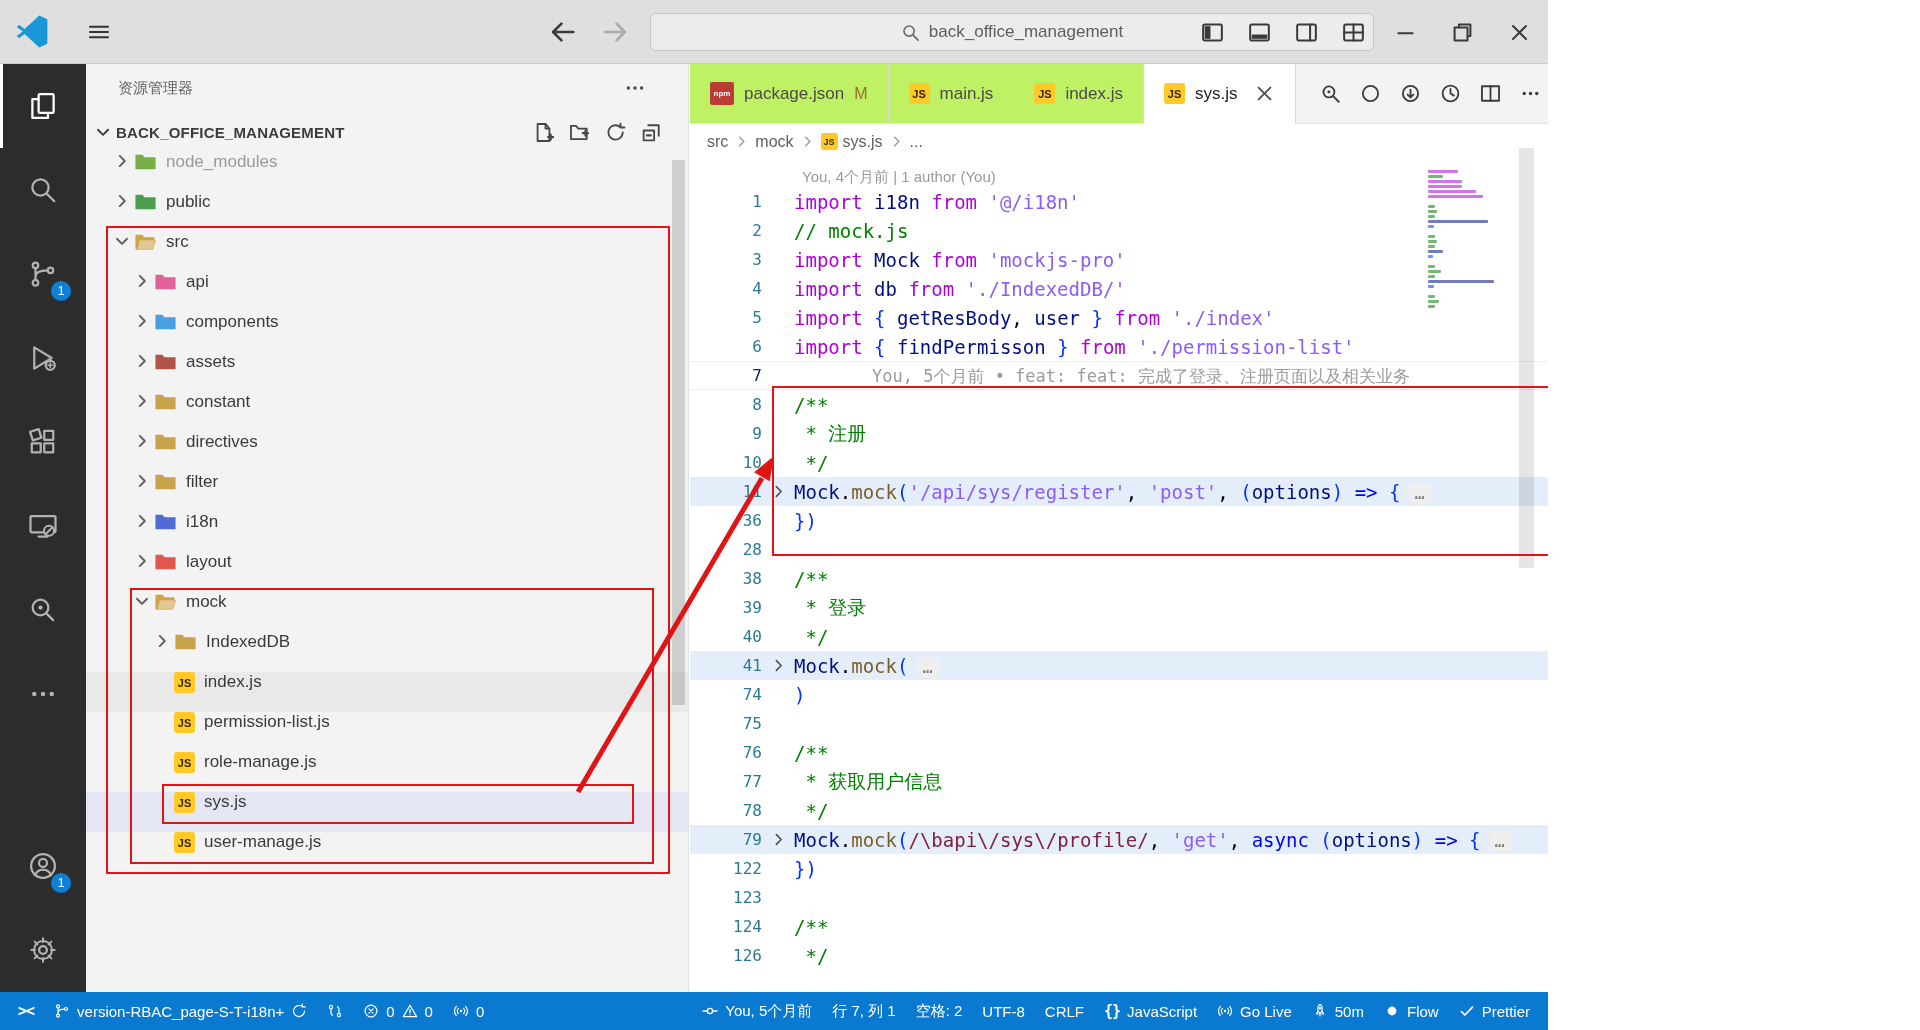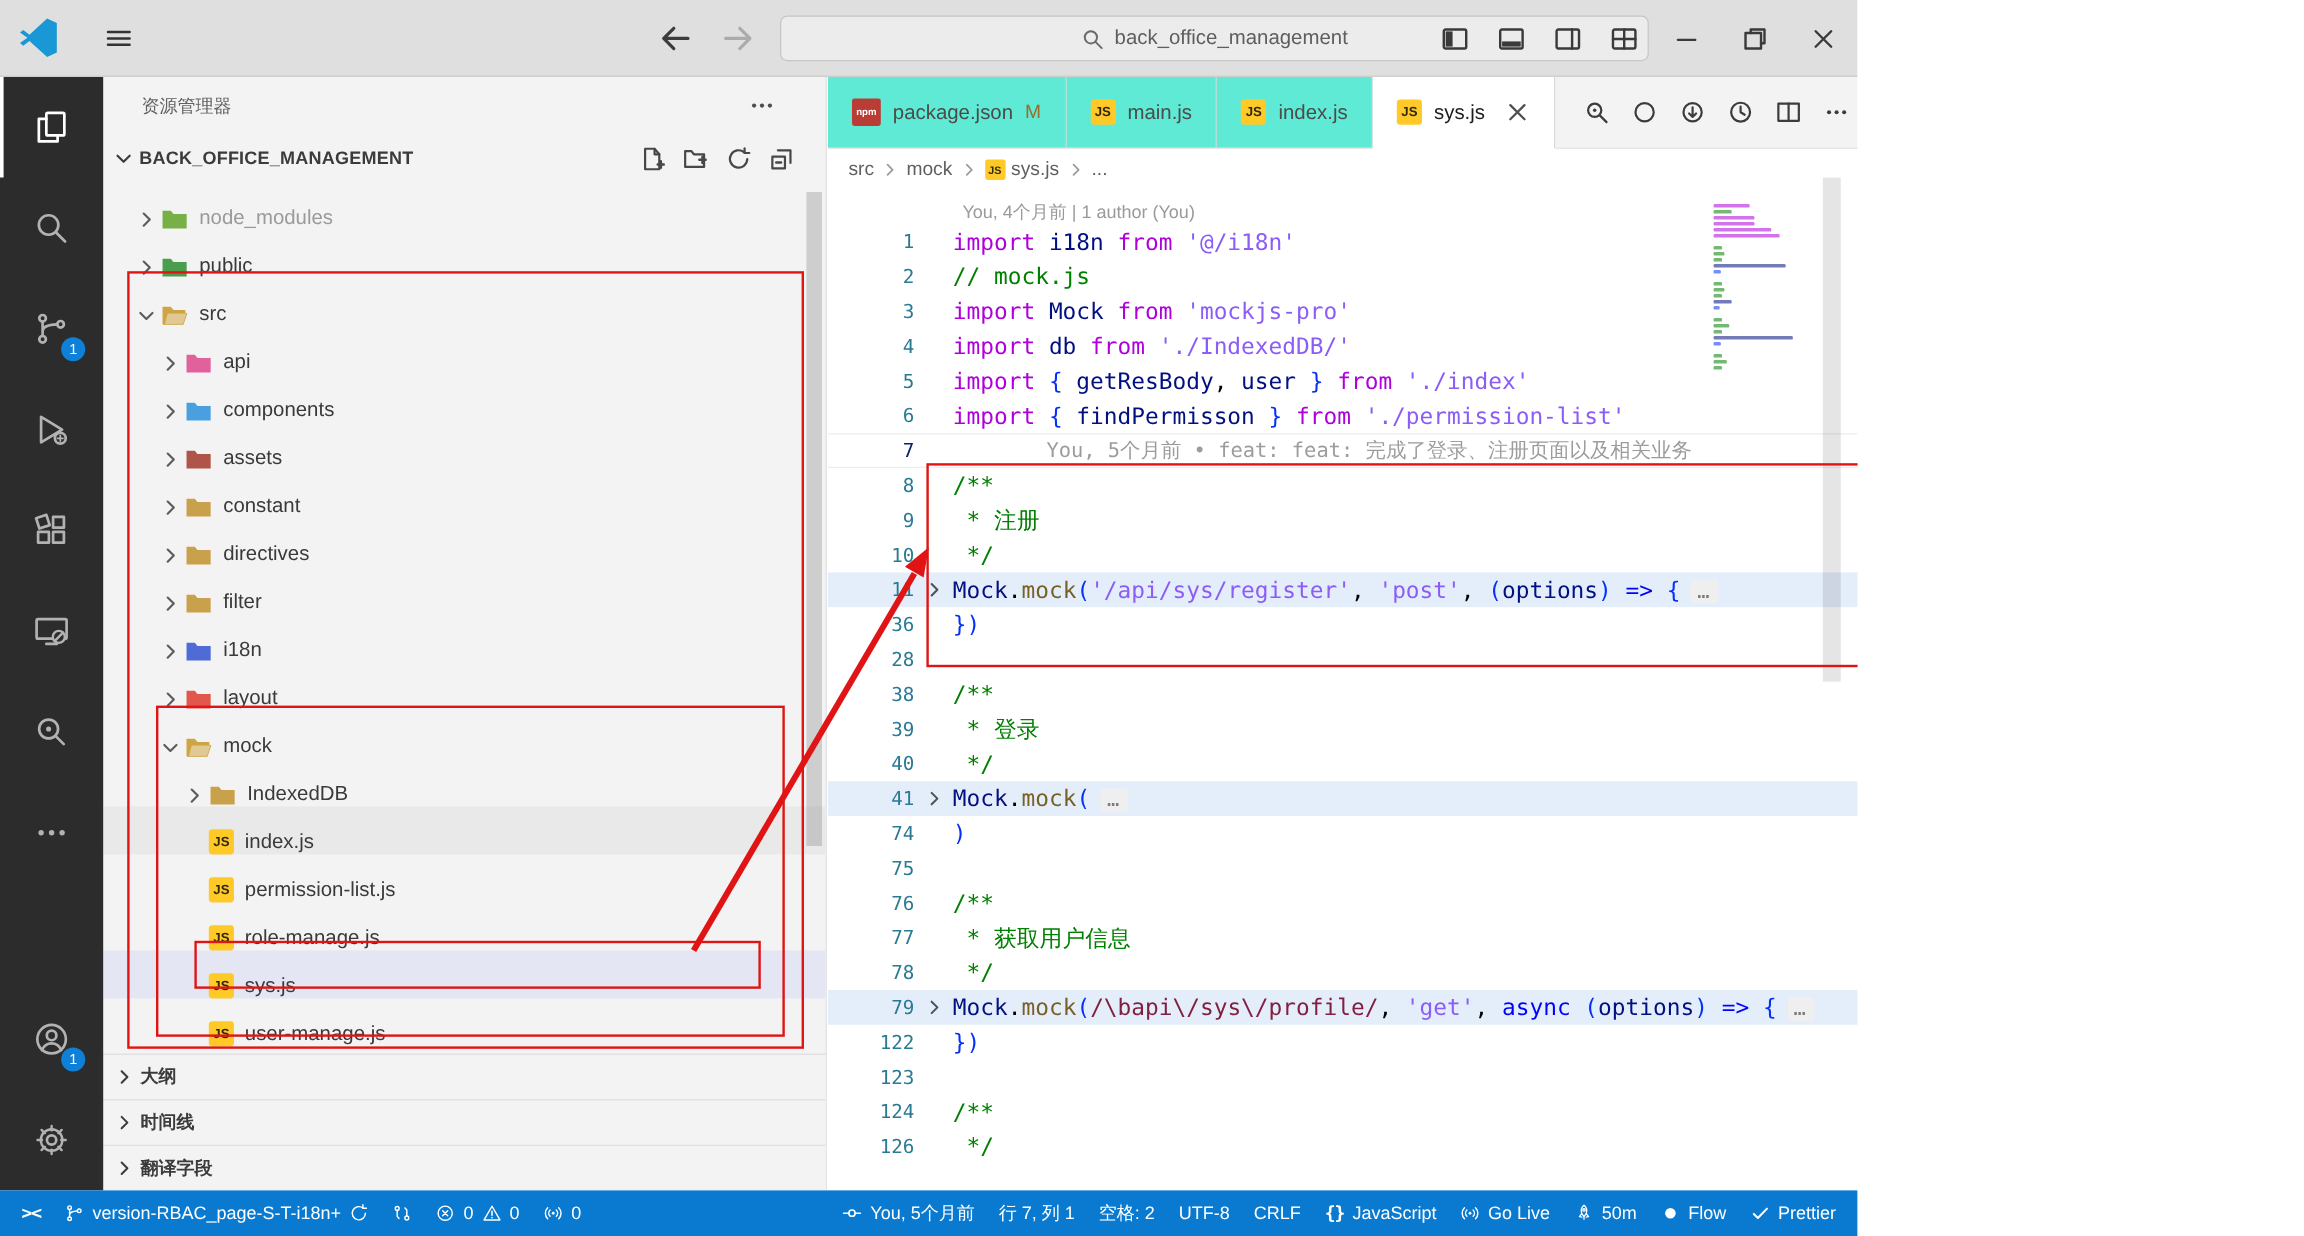--- a/index.html
+++ b/index.html
@@ -33,38 +33,38 @@
   
   .sidebar{position:absolute;left:86px;top:64px;bottom:38px;width:603px;background:#f3f3f3;border-right:1px solid #e2e2e2;z-index:3;}
   .sb-header{height:48px;display:flex;align-items:center;padding:0 42px 0 32px;color:#616161;font-size:15px;}
   .sb-more{margin-left:auto;width:22px;height:22px;color:#4d4d4d;}
   .sb-section{height:40px;display:flex;align-items:center;padding:0 26px 0 8px;gap:4px;font-weight:bold;font-size:15px;color:#3b3b3b;}
   .sec-chev{width:18px;height:18px;color:#3b3b3b;flex:none;}
   .sec-label{flex:1;letter-spacing:.2px;}
   .sec-actions{display:flex;gap:15px;color:#474747;}
   .sec-actions .ic{width:21px;height:21px;}
   .tree{position:absolute;top:88px;left:0;right:0;height:722px;overflow:hidden;}
-  .tree-row{height:40px;display:flex;align-items:flex-end;font-size:17px;color:#3a3a3a;cursor:default;}
+  .tree-row{height:40px;display:flex;align-items:flex-start;font-size:17px;color:#3a3a3a;cursor:default;}
   .tree-row.selected{background:#e4e6f3;}
   .tree-row.hovered{background:#e9e9e9;}
   .tree-row.muted .tree-label{color:#9a9a9a;}
   .tree-chev{width:24px;height:18px;color:#5c5c5c;flex:none;}
   .tree-spacer{width:24px;flex:none;}
   .tree-folder{width:23px;height:19px;margin-right:9px;flex:none;}
   .js-badge{width:21px;height:21px;background:#ffca28;color:#33290f;font-weight:bold;font-size:11px;border-radius:3px;display:inline-flex;align-items:center;justify-content:center;margin-right:9px;flex:none;font-family:"Liberation Sans",sans-serif;}
   .side-scroll{position:absolute;right:3px;top:96px;width:13px;height:545px;background:rgba(110,110,110,.28);}
   .sb-panels{position:absolute;bottom:0;left:0;right:0;background:#f3f3f3;}
   .sb-panel{height:38px;border-top:1px solid #ddd;display:flex;align-items:center;gap:5px;padding-left:9px;font-weight:bold;font-size:15px;color:#3b3b3b;}
   .sb-panel .ic{width:17px;height:17px;color:#3b3b3b;}
 
   
   .editor{position:absolute;left:690px;top:64px;right:0;bottom:38px;background:#fff;}
   .tabstrip{height:60px;background:#f3f3f3;display:flex;align-items:stretch;border-bottom:1px solid #e3e3e3;}
   .tabs{display:flex;}
-  .tab{display:flex;align-items:center;gap:10px;padding:0 20px;background:#5eead4;border-right:1px solid #d8d8d8;font-size:17px;color:#4b4b4b;}
+  .tab{display:flex;align-items:center;gap:10px;padding:0 20px;background:#bef264;border-right:1px solid #d8d8d8;font-size:17px;color:#4b4b4b;}
   .tab.active{background:#fff;color:#1c1c1c;border-bottom:1px solid #fff;margin-bottom:-1px;}
   .tab .js-badge,.tab .npm-badge{margin-right:0;}
   .npm-badge{width:24px;height:23px;background:#b93c35;color:#fff;font-size:8px;font-weight:bold;display:inline-flex;align-items:center;justify-content:center;border-radius:2px;flex:none;}
   .tab-mod{color:#9d6a2a;font-size:16px;}
   .tab-close{width:21px;height:21px;color:#4f4f4f;margin-left:6px;}
   .ed-actions{margin-left:auto;display:flex;align-items:center;gap:19px;padding:0 24px;color:#3c3c3c;}
   .ed-actions .ic{width:21px;height:21px;}
   .breadcrumb{height:35px;display:flex;align-items:center;padding-left:17px;font-size:16px;color:#5f5f5f;gap:6px;}
   .bc-sep{width:15px;height:15px;color:#9c9c9c;}
   .bc-item{display:flex;align-items:center;gap:5px;}
@@ -532,46 +532,20 @@
           <span class="js-badge">JS</span>
           <span class="tree-label">sys.js</span>
         </div>
         <div class="tree-row" style="padding-left:64px">
           <span class="tree-spacer"></span>
           <span class="js-badge">JS</span>
           <span class="tree-label">user-manage.js</span>
         </div>
       </div>
     <div class="side-scroll"></div>
-    <div class="sb-panels" id="sb-panels">
-        <div class="sb-panel">
-          <span class="ic ">
-            <svg viewBox="0 0 16 16" fill="none" stroke="currentColor" stroke-width="1.4" stroke-linecap="round" stroke-linejoin="round">
-              <path d="m6 3.5 4.5 4.5L6 12.5" stroke-width="1.6"></path>
-            </svg>
-          </span>
-          <span>大纲</span>
-        </div>
-        <div class="sb-panel">
-          <span class="ic ">
-            <svg viewBox="0 0 16 16" fill="none" stroke="currentColor" stroke-width="1.4" stroke-linecap="round" stroke-linejoin="round">
-              <path d="m6 3.5 4.5 4.5L6 12.5" stroke-width="1.6"></path>
-            </svg>
-          </span>
-          <span>时间线</span>
-        </div>
-        <div class="sb-panel">
-          <span class="ic ">
-            <svg viewBox="0 0 16 16" fill="none" stroke="currentColor" stroke-width="1.4" stroke-linecap="round" stroke-linejoin="round">
-              <path d="m6 3.5 4.5 4.5L6 12.5" stroke-width="1.6"></path>
-            </svg>
-          </span>
-          <span>翻译字段</span>
-        </div>
-      </div>
   </div>
 
   <div class="editor">
     <div class="tabstrip">
       <div class="tabs" id="tabs">
           <div class="tab">
             <span class="npm-badge">npm</span>
             <span class="tab-label">package.json</span>
             <span class="tab-mod">M</span>
           </div>

